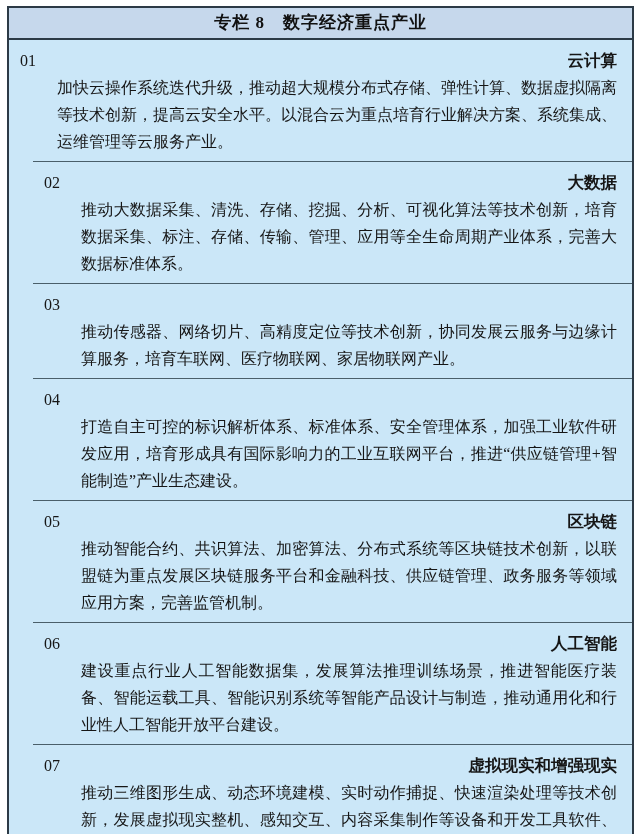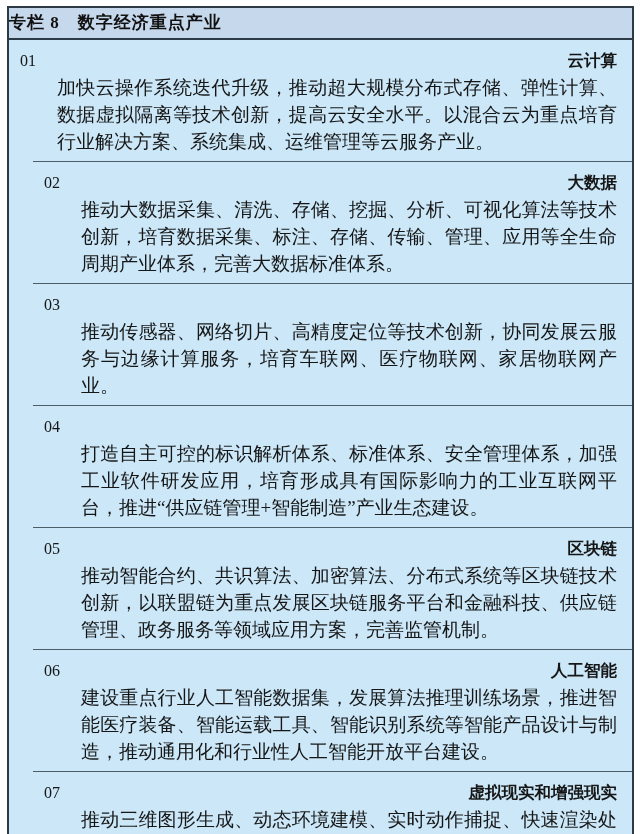--- a/index.html
+++ b/index.html
@@ -14,21 +14,21 @@
   .panel {
     box-sizing: border-box;
     margin: 6px 6px 0 7px;
     width: 627px;
     border: 2px solid #2c3a46;
     background: #cbe7f8;
   }
   .panel-header {
     background: #c6d8ec;
     border-bottom: 2px solid #2c3a46;
-    text-align: left;
+    text-align: center;
     font-weight: bold;
     font-size: 17px;
     line-height: 30px;
     height: 30px;
     color: #111111;
     letter-spacing: 1px;
   }
   .rows { display: block; }
   .row {
     display: grid;
@@ -52,21 +52,21 @@
     grid-row: 1;
     font-weight: bold;
     font-size: 16.5px;
     line-height: 27px;
     text-align: right;
   }
   .row-body {
     grid-column: 2;
     grid-row: 2;
     margin: 0;
-    font-size: 19px;
+    font-size: 16px;
     line-height: 27px;
     text-align: justify;
     text-justify: inter-ideograph;
     word-break: break-all;
   }
 </style>
 </head>
 <body>
 
 <div class="panel">

